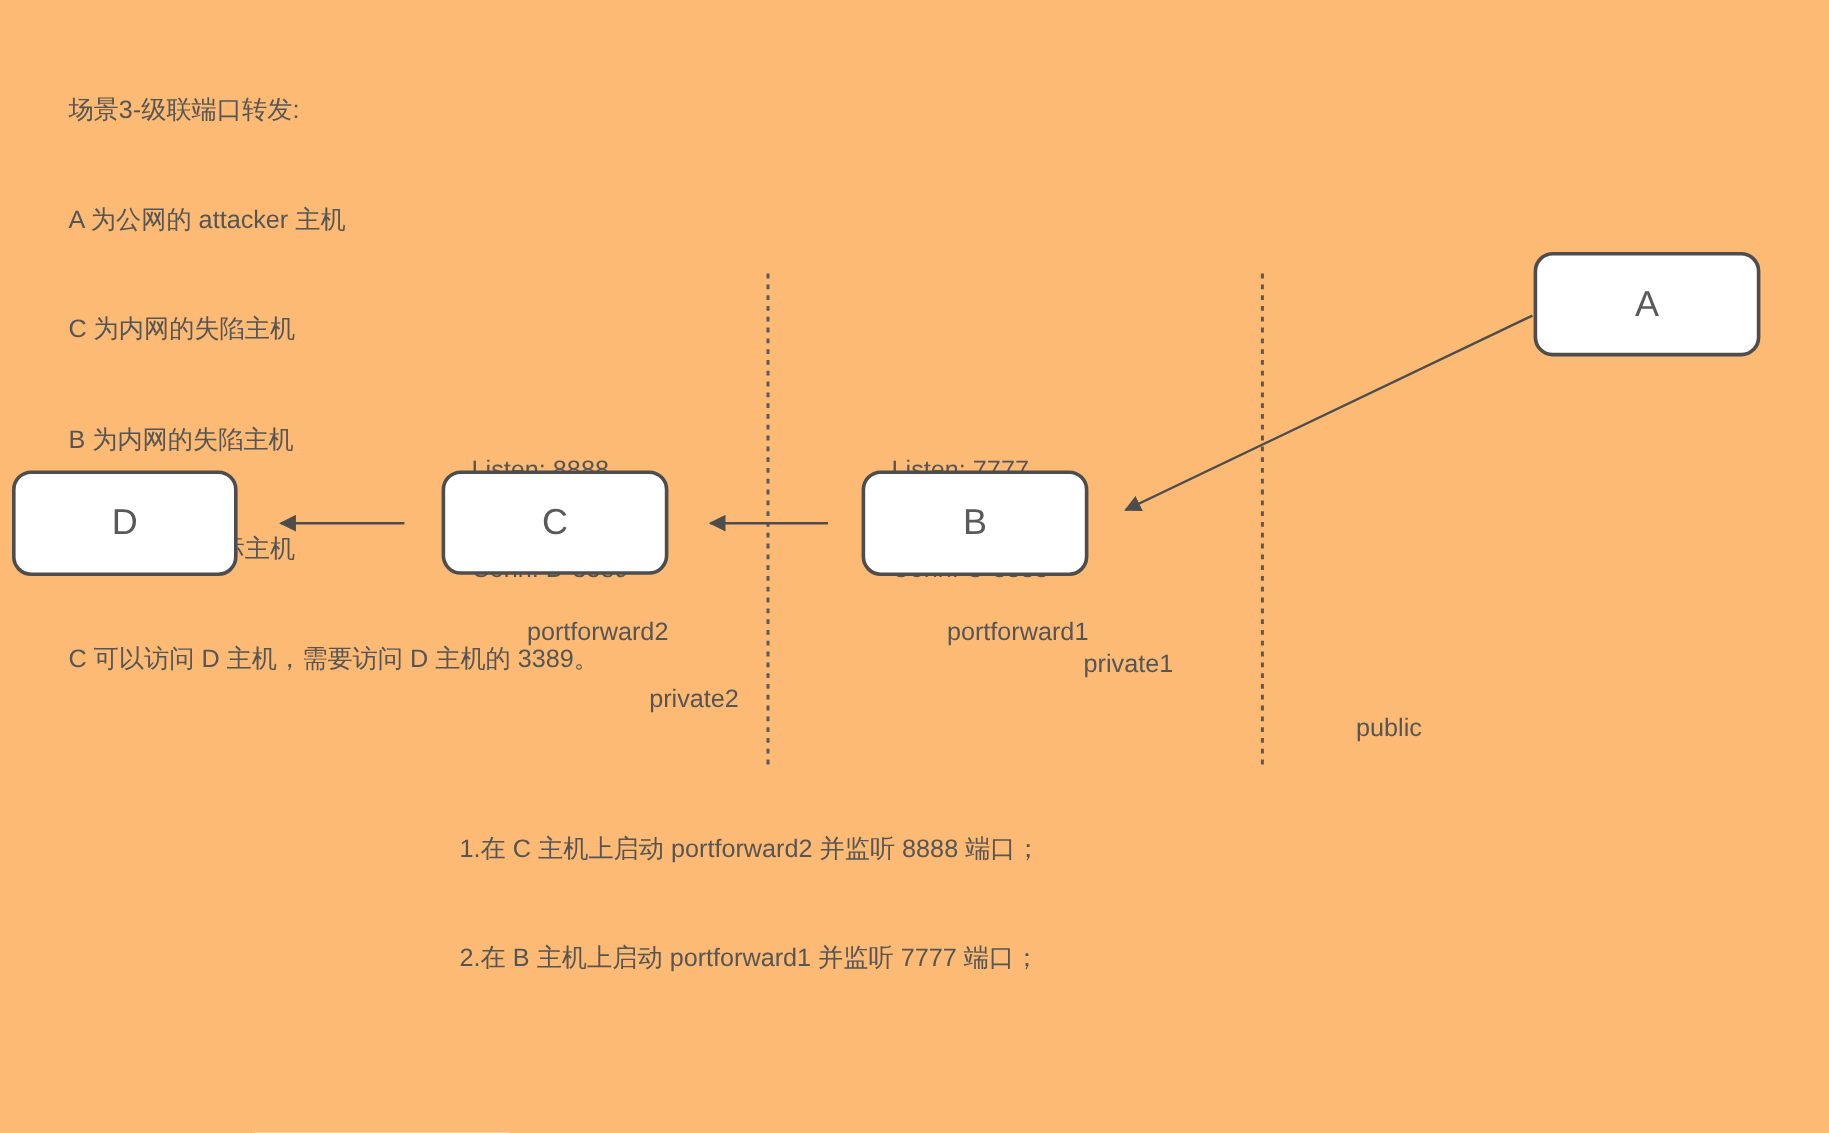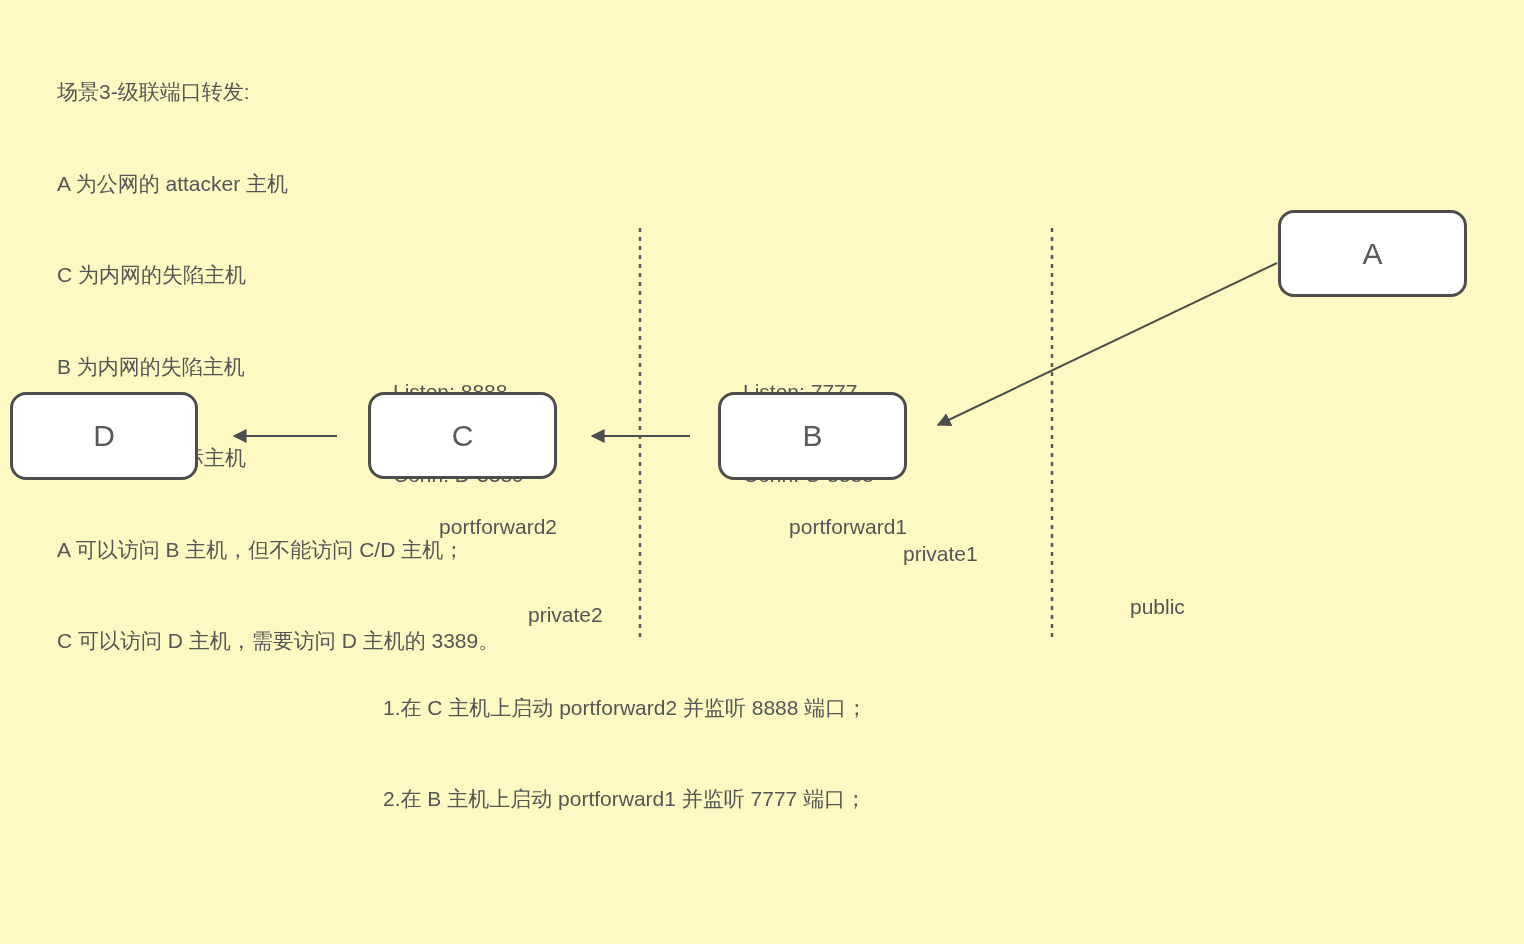--- a/index.html
+++ b/index.html
@@ -1,20 +1,20 @@
 <!DOCTYPE html>
 <html><head>
 <meta charset="utf-8">
 <style>
   html, body { margin: 0; padding: 0; background: #ffffff; }
   .canvas {
     position: relative;
     width: 1524px;
     height: 944px;
-    background: #fef9c3;
+    background: #fdba74;
     font-family: "Liberation Sans", "DejaVu Sans", sans-serif;
     color: #555555;
     overflow: hidden;
   }
   .overlay {
     position: absolute;
     left: 0; top: 0;
     width: 1524px; height: 944px;
   }
   .notes {
@@ -78,21 +78,20 @@
     <line class="arrow" x1="690" y1="436" x2="592" y2="436" marker-end="url(#arrowhead)"></line>
     <line class="arrow" x1="1277" y1="263" x2="938" y2="425" marker-end="url(#arrowhead)"></line>
   </svg>
 
   <div class="notes" style="left:57px; top:16px;">
     <div>场景3-级联端口转发:</div>
     <div>A 为公网的 attacker 主机</div>
     <div>C 为内网的失陷主机</div>
     <div>B 为内网的失陷主机</div>
     <div>D 为内网的目标主机</div>
-    <div>A 可以访问 B 主机，但不能访问 C/D 主机；</div>
     <div>C 可以访问 D 主机，需要访问 D 主机的 3389。</div>
   </div>
 
   <div class="anno" style="left:37px; top:350px;">
     <div>Listen: 3389</div>
   </div>
   <div class="anno" style="left:393px; top:323px;">
     <div>Listen: 8888</div>
     <div>Conn: D-3389</div>
   </div>
@@ -113,21 +112,21 @@
   <div class="host-box" style="left:718px; top:392px; width:189px; height:88px;">
     <span class="host-label">B</span>
   </div>
   <div class="host-box" style="left:1278px; top:210px; width:189px; height:87px;">
     <span class="host-label">A</span>
   </div>
 
   <div class="tool-label" style="left:368px; top:515px;">portforward2</div>
   <div class="tool-label" style="left:718px; top:515px;">portforward1</div>
 
-  <div class="zone-label" style="left:528px; top:571px;margin-top:32px;">private2</div>
+  <div class="zone-label" style="left:541px; top:571px;">private2</div>
   <div class="zone-label" style="left:903px; top:542px;">private1</div>
   <div class="zone-label" style="left:1130px; top:571px;margin-top:24px;">public</div>
 
   <div class="notes" style="left:383px; top:632px; line-height:30.4px;">
     <div>1.在 C 主机上启动 portforward2 并监听 8888 端口；</div>
     <div>2.在 B 主机上启动 portforward1 并监听 7777 端口；</div>
     
     
     
     

